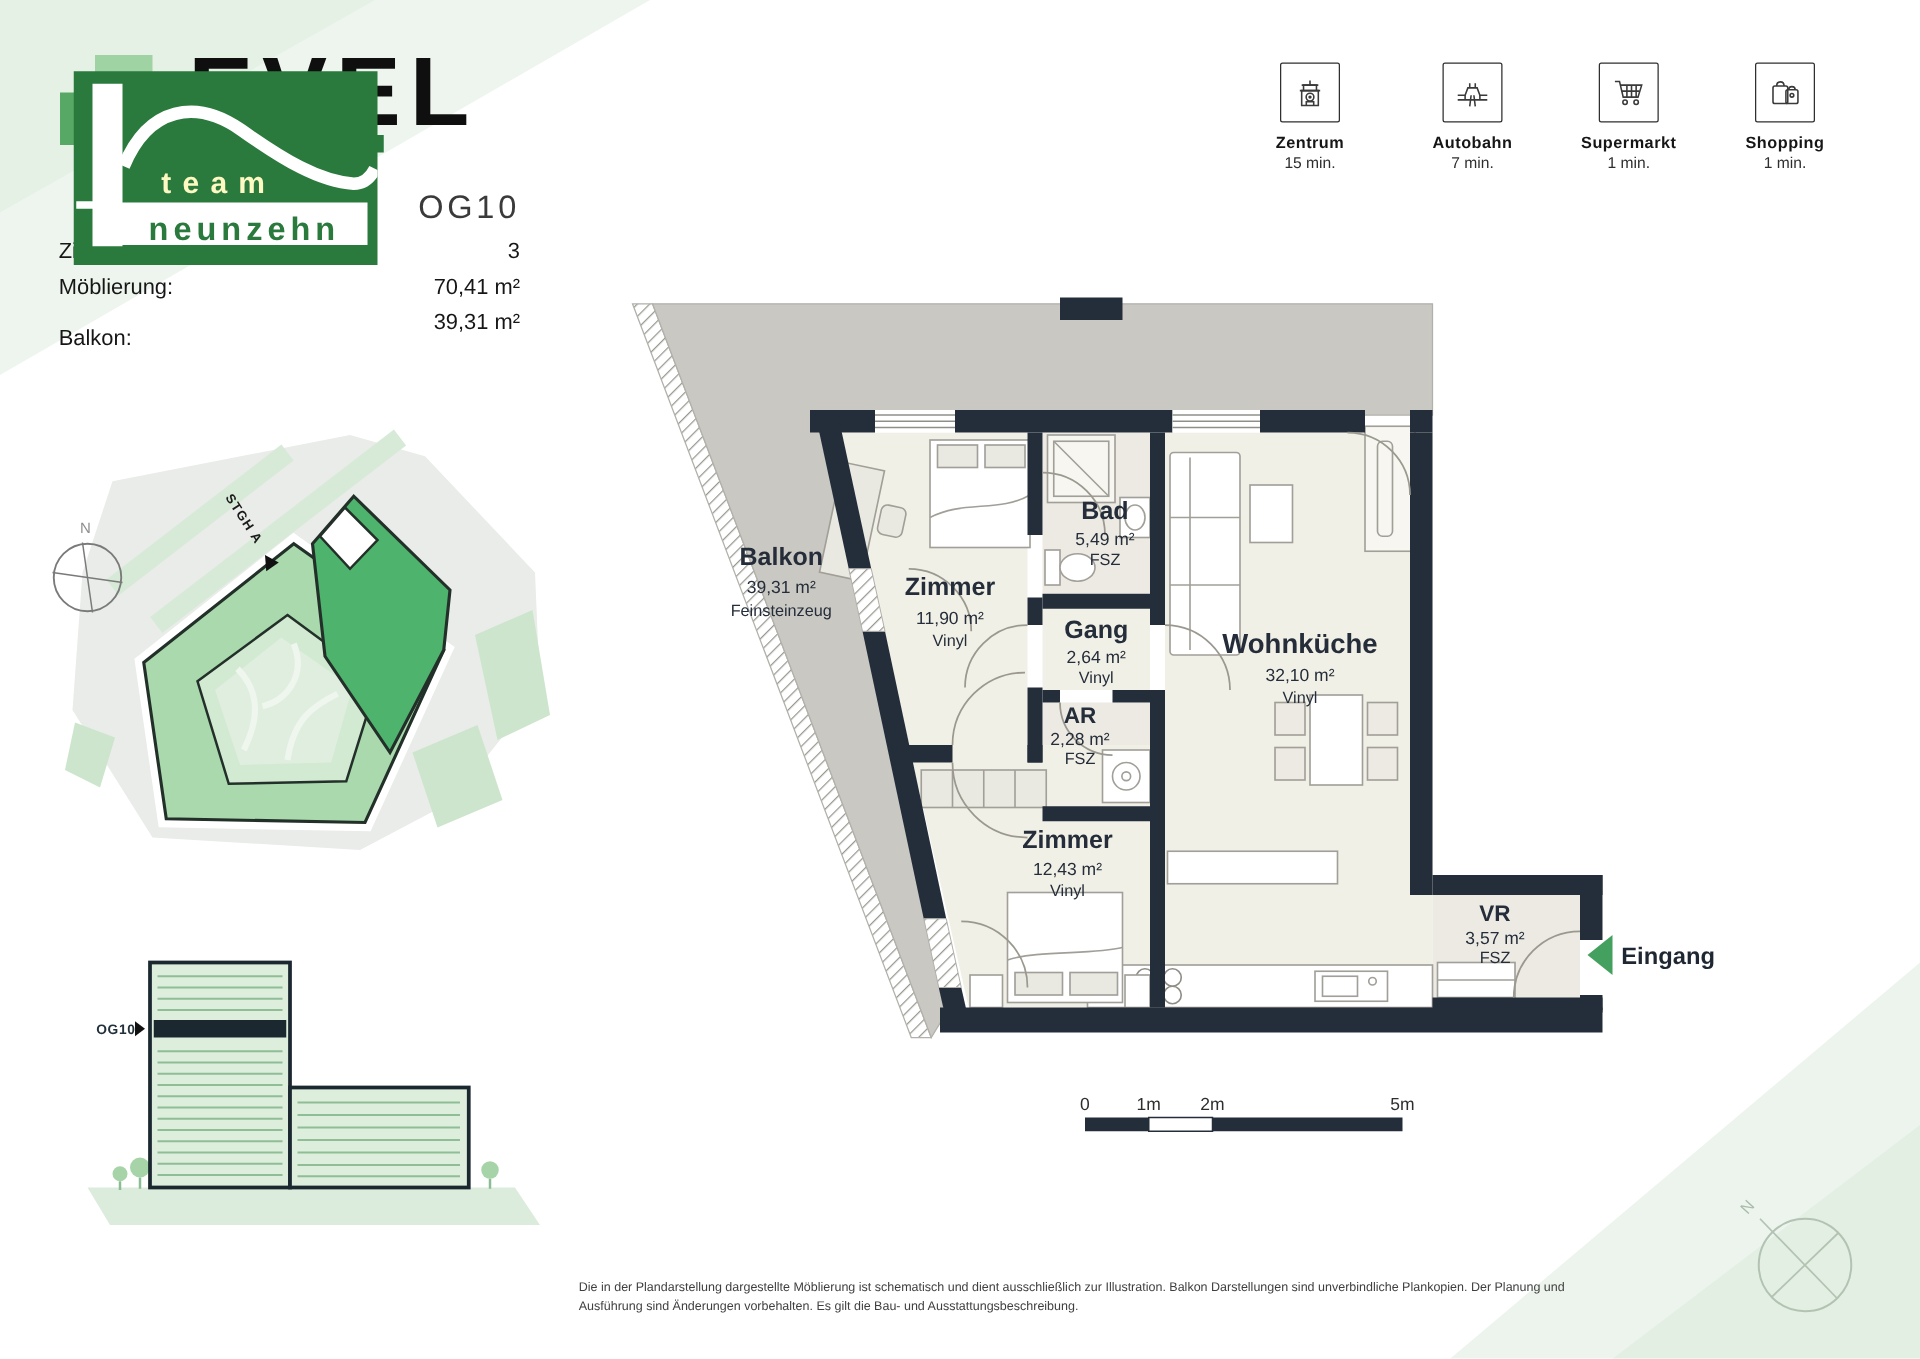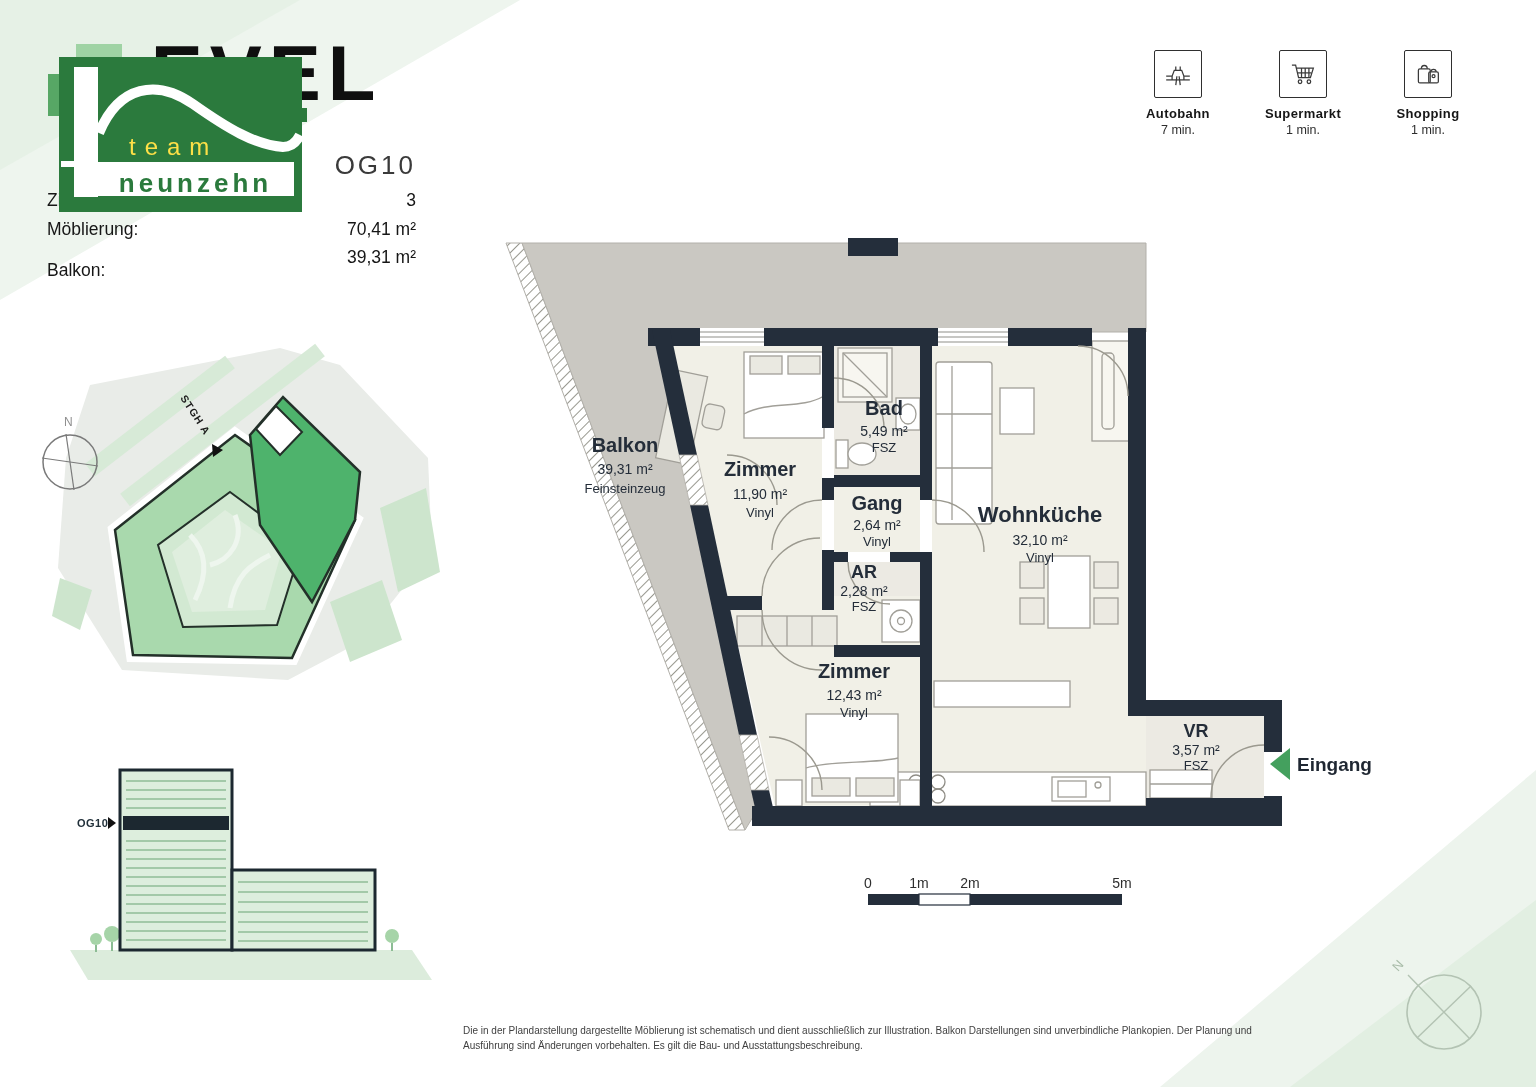--- a/index.html
+++ b/index.html
@@ -15,21 +15,21 @@
     font-size:26px;letter-spacing:3px;color:#3a3a3a;}
   .info-label{position:absolute;left:47px;z-index:1;font-size:17.5px;color:#161616;}
   .info-value{position:absolute;left:200px;width:216px;text-align:right;z-index:1;font-size:17.5px;color:#161616;}
   
   .logo-acc-a{position:absolute;left:76px;top:44px;width:46px;height:15px;background:#9fd3a4;z-index:2;}
   .logo-acc-b{position:absolute;left:48px;top:74px;width:13px;height:42px;background:#57a765;z-index:2;}
   .logo-acc-c{position:absolute;left:301px;top:108px;width:6px;height:14px;background:#2b7a3d;z-index:2;}
   .logo{position:absolute;left:59px;top:57px;width:243px;height:155px;background:#2b7a3d;z-index:3;}
   .logo .bar{position:absolute;left:15px;top:10px;width:24px;height:130px;background:#ffffff;}
   .logo .crossbar{position:absolute;left:2px;top:104px;width:14px;height:6px;background:#ffffff;}
-  .logo .team{position:absolute;left:70px;top:76px;font-size:24px;font-weight:400;color:#fde047;letter-spacing:9px;}
+  .logo .team{position:absolute;left:70px;top:76px;font-size:24px;font-weight:700;color:#fef9c3;letter-spacing:9px;}
   .logo .strip{position:absolute;left:38px;top:105px;width:197px;height:34px;background:#ffffff;
     display:flex;align-items:flex-end;justify-content:center;}
   .logo .strip span{font-size:26px;font-weight:700;color:#2b7a3d;letter-spacing:4px;line-height:1;}
   
   .fact{position:absolute;top:50px;width:110px;z-index:1;text-align:center;}
   .fact .box{width:46px;height:46px;margin:0 auto;border:1.6px solid #2f2f2f;border-radius:2px;
     display:flex;align-items:center;justify-content:center;}
   .fact .lbl{margin-top:8px;font-size:13px;font-weight:700;color:#161616;letter-spacing:.4px;}
   .fact .tm{margin-top:2px;font-size:12.5px;color:#2e2e2e;}
   
@@ -377,20 +377,36 @@
       <path d="M40,76 C60,28 98,22 134,47 C168,71 196,88 224,90 C231,90 237,86 241,78" fill="none" stroke="#ffffff" stroke-width="10"></path>
     </svg>
     <div class="bar"></div>
     <div class="crossbar"></div>
     <div class="team">team</div>
     <div class="strip">
       <span>neunzehn</span>
     </div>
   </div>
 
+  <div class="fact" style="left:993px">
+    <div class="box">
+      <svg width="34" height="34" viewBox="0 0 46 46" fill="none" stroke="#3a3a3a" stroke-width="1.7">
+        <path d="M14,37 V21 H32 V37 Z"></path>
+          <path d="M12,21 H34"></path>
+          <path d="M16,21 V15 H30 V21"></path>
+        <path d="M14,15 H32"></path>
+          <path d="M23,15 V10"></path>
+          <circle cx="23" cy="28" r="4.2"></circle>
+          <circle cx="23" cy="28" r="1"></circle>
+        <path d="M19,37 V33 H27 V37"></path>
+      </svg>
+    </div>
+    <div class="lbl">Zentrum</div>
+    <div class="tm">15 min.</div>
+  </div>
   <div class="fact" style="left:1123px">
     <div class="box">
       <svg width="34" height="34" viewBox="0 0 46 46" fill="none" stroke="#3a3a3a" stroke-width="1.7">
         <path d="M20,38 L21.5,26 M26,38 L24.5,26"></path>
         <path d="M7,26 H15 L18,18 H28 L31,26 H39"></path>
         <path d="M15,26 V31 M31,26 V31"></path>
           <path d="M7,31 H39"></path>
         <path d="M20,18 V13 M26,18 V13"></path>
       </svg>
     </div>

